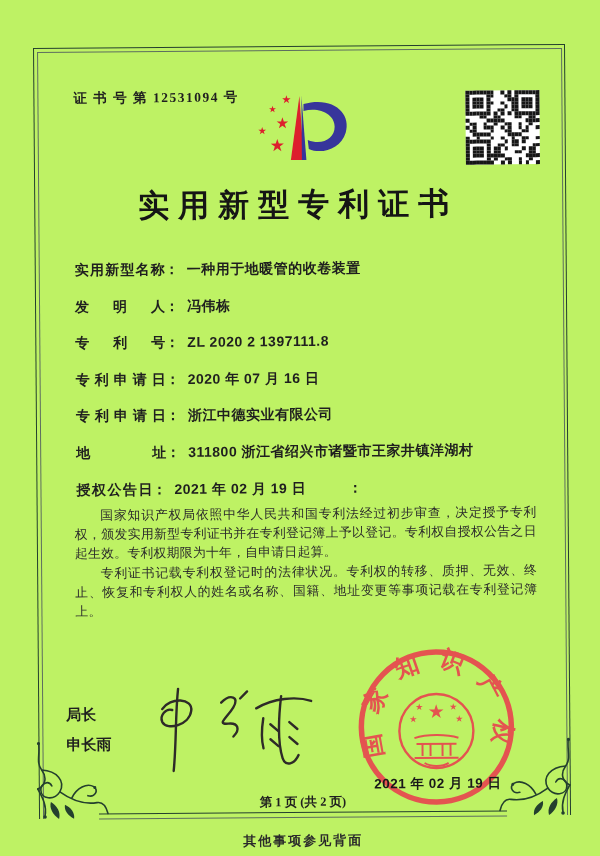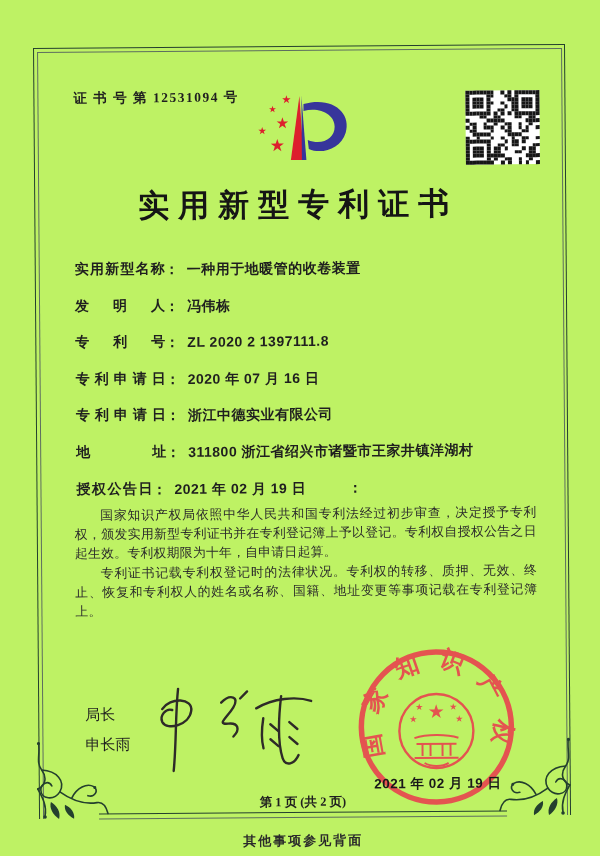--- a/index.html
+++ b/index.html
@@ -33,33 +33,33 @@
   .qr{position:absolute;left:468px;top:92px;width:74px;height:74px;background:#fff;
       display:grid;grid-template-columns:repeat(21,1fr);grid-template-rows:repeat(21,1fr);}
   .qr .d{background:#161616;}
 
   .title{position:absolute;left:0;right:0;top:184px;margin:0;text-align:center;
          font-family:"Liberation Serif","DejaVu Serif",serif;font-size:31px;font-weight:bold;
          letter-spacing:9px;color:#151515;}
 
   .fields{position:absolute;left:76px;top:258px;width:460px;}
   .frow{display:flex;align-items:flex-start;line-height:20px;height:36.5px;font-size:14px;font-weight:600;}
-  .fl{display:inline-block;width:90px;text-align:justify;text-align-last:justify;text-justify:inter-character;font-family:Liberation Serif, serif;}
+  .fl{display:inline-block;width:90px;text-align:justify;text-align-last:justify;text-justify:inter-character;}
   .colon{margin-right:8px;}
   .fv{letter-spacing:0.5px;}
   .grant{position:absolute;left:76px;top:478px;width:470px;display:flex;font-size:14px;font-weight:600;line-height:20px;}
   .grant .fl{width:76px;}
   .grant .g2{margin-left:42px;display:flex;}
 
   .paras{position:absolute;left:74px;top:505px;width:462px;
          font-family:"Liberation Serif","DejaVu Serif",serif;font-size:12.8px;line-height:19.2px;
          color:#2b2b2b;text-align:justify;}
   .paras p{margin:0;text-indent:2em;letter-spacing:0.3px;}
 
-  .signer{position:absolute;left:83px;top:698px;font-size:15px;font-weight:400;line-height:30px;}
+  .signer{position:absolute;left:64px;top:698px;font-size:15px;font-weight:700;line-height:30px;}
   .signature{position:absolute;left:146px;top:676px;}
 
   .seal{position:absolute;left:353px;top:647px;width:162px;height:162px;opacity:0.93;}
   .seal-date{position:absolute;left:356px;top:776px;width:158px;text-align:center;
              font-size:13.5px;font-weight:700;letter-spacing:0.5px;color:#191919;}
 
   .page-note{position:absolute;left:0;right:0;top:794px;text-align:center;font-size:12.5px;font-weight:600;
              font-family:"Liberation Serif","DejaVu Serif",serif;}
   .back-note{position:absolute;left:0;right:0;top:832px;text-align:center;font-size:13px;font-weight:600;
              font-family:"Liberation Serif","DejaVu Serif",serif;color:#2b2b2b;letter-spacing:2px;}

